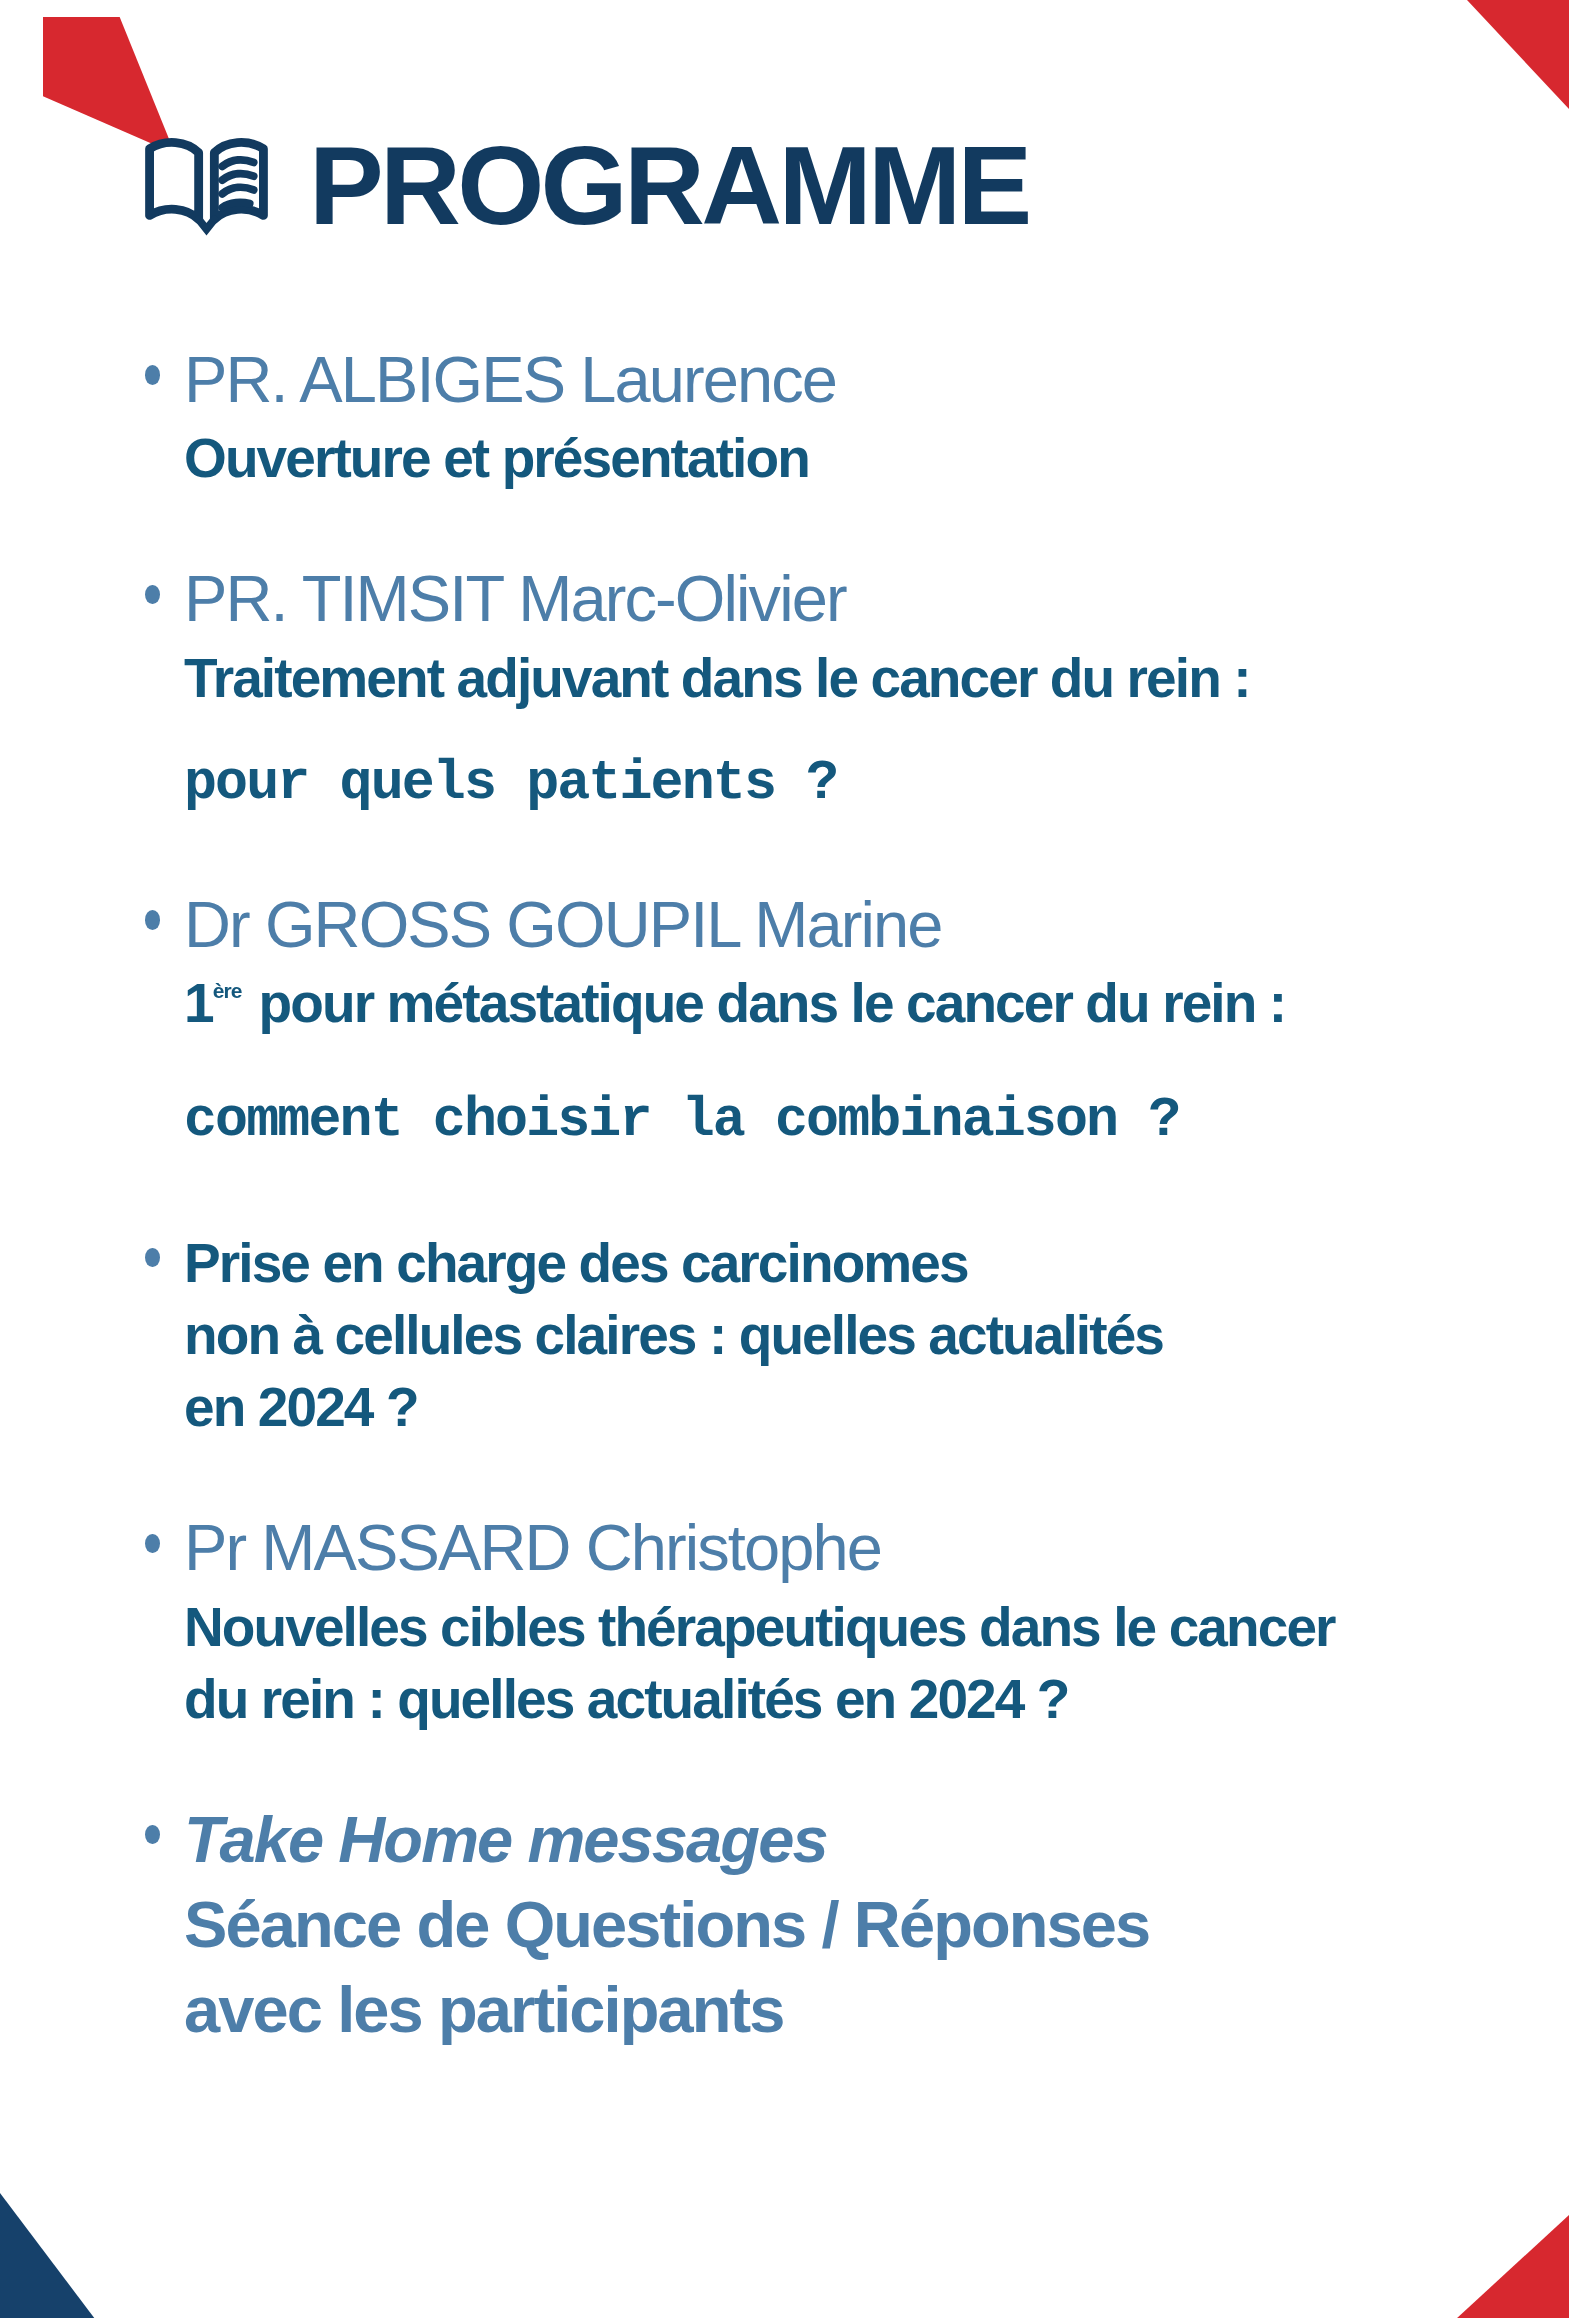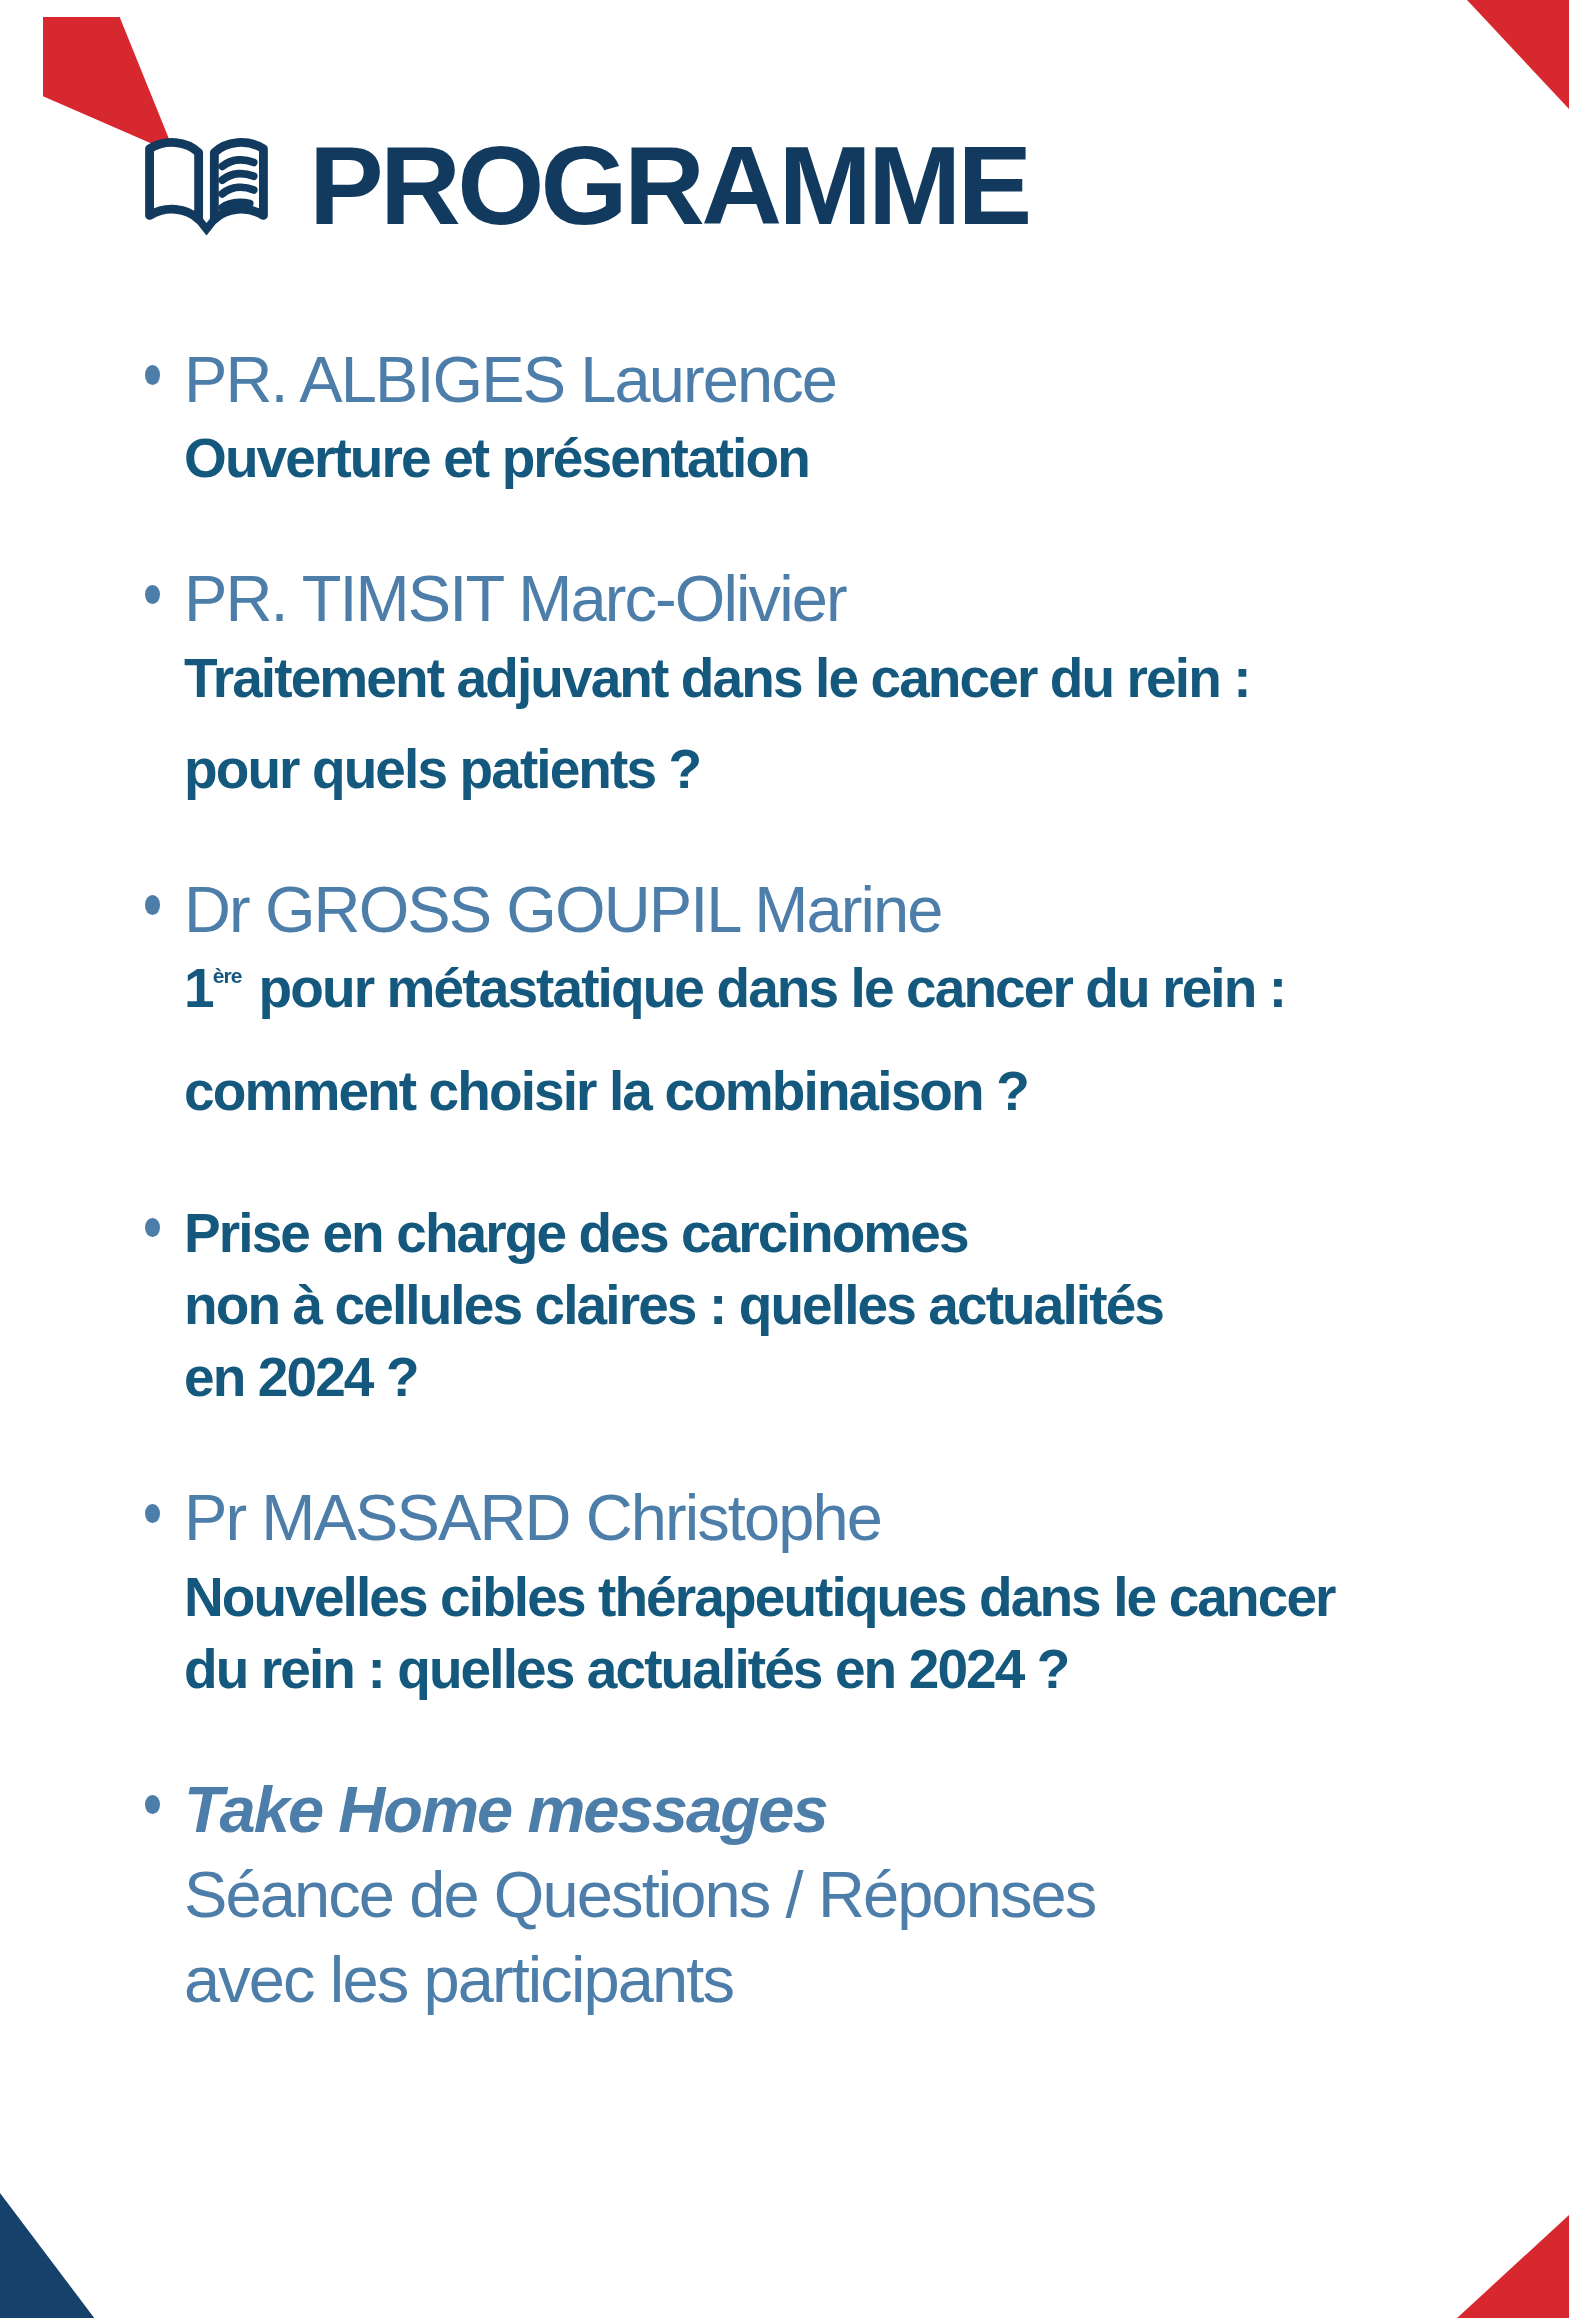--- a/index.html
+++ b/index.html
@@ -38,27 +38,27 @@
   }
   .speaker{
     font-size:65px;font-weight:400;color:#4d7ea9;
     letter-spacing:-1.9px;line-height:70px;margin:0 0 7.4px 0;white-space:nowrap;
   }
   .speaker.italic{font-style:italic;font-weight:bold;}
   .talk-line{
     font-size:55px;font-weight:700;color:#14587d;
     letter-spacing:-1.9px;line-height:72px;white-space:nowrap;
   }
-  .talk-line.spaced{margin-top:19px;}
+  .talk-line.spaced{margin-top:34px;font-family:Liberation Mono, monospace;}
   .talk-line sup{
     font-size:21px;position:relative;top:-24px;letter-spacing:-0.9px;
     vertical-align:baseline;margin-right:3.7px;
   }
   .closing-line{
-    font-size:65px;font-weight:400;color:#4d7ea9;
+    font-size:65px;font-weight:700;color:#4d7ea9;
     letter-spacing:-1.9px;line-height:85px;white-space:nowrap;
   }
 </style>
 </head>
 <body>
 
 <div class="corner tl"></div>
 <div class="corner tr"></div>
 <div class="corner bl"></div>
 <div class="corner br"></div>

